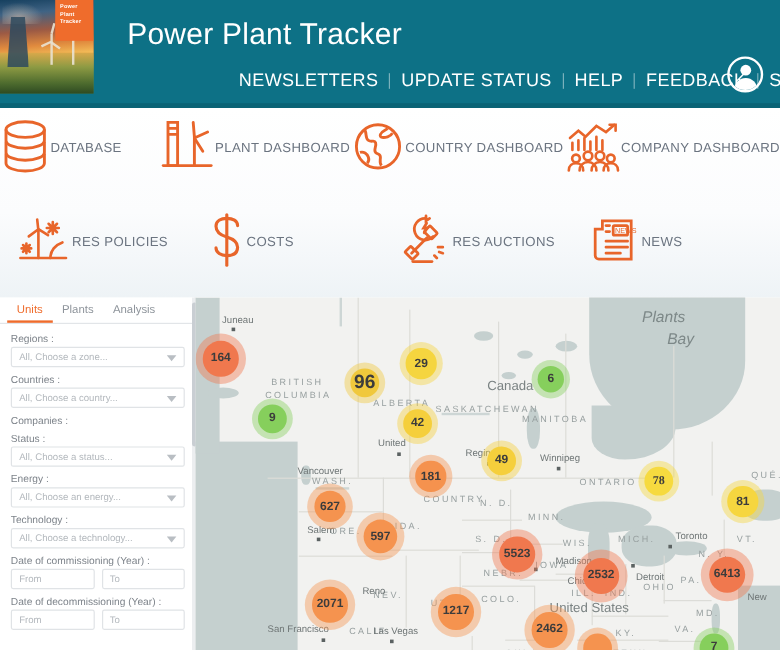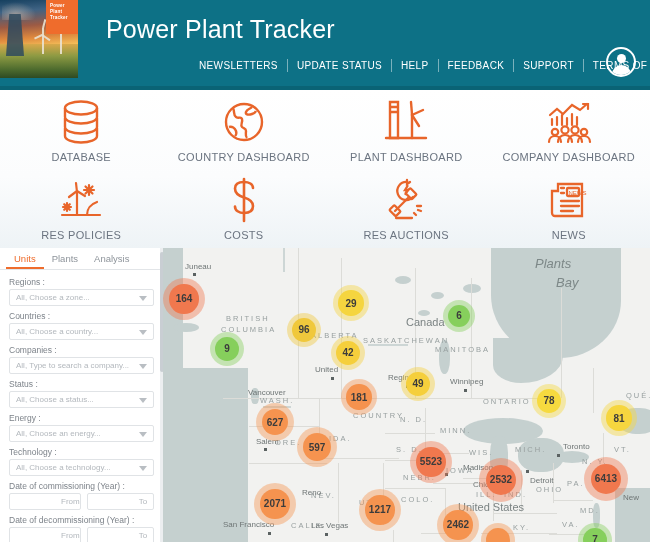--- a/index.html
+++ b/index.html
@@ -59,21 +59,21 @@
   .site-title {
     position: absolute; left: 106px; top: 15px;
     color: #ffffff; font-size: 25px; letter-spacing: .2px;
     font-family: "Liberation Sans", sans-serif; font-weight: 400;
   }
   .nav {
     position: absolute; left: 190px; top: 59px;
     display: flex; align-items: center; gap: 0px;
   }
   .nav a {
-    color: #ffffff; font-size: 10px; letter-spacing: .35px;
+    color: #ffffff; font-size: 15px; letter-spacing: .35px;
     text-decoration: none; padding: 0 9px; white-space: nowrap;
     font-family: "Liberation Sans", sans-serif;
   }
   .nav .sep {
     width: 1px; height: 13px; background: rgba(255,255,255,.45);
   }
   .avatar {
     position: absolute; right: 14px; top: 47px;
     width: 30px; height: 30px; border-radius: 50%;
     border: 2px solid #ffffff; overflow: hidden;
@@ -87,23 +87,23 @@
     border-radius: 10px 10px 0 0; background:#ffffff;
   }
 
   
   .iconbar {
     position: absolute; left: 0; top: 90px; width: 650px; height: 158px;
     background: linear-gradient(180deg,#ffffff 0%, #fbfcfd 55%, #eef3f6 100%);
   }
   .icon-row { position: absolute; left: 0; width: 650px; display: flex; }
   .icon-row.r1 { top: 6px; }
-  .icon-row.r2 { top: 84px; }
+  .icon-row.r2 { top: 84px; padding-left: 12px; }
   .icon-cell {
-    flex: 1; display: flex; flex-direction: column; align-items: center;
+    flex: 1; display: flex; flex-direction: row; align-items: center;
     cursor: pointer;
   }
   .icon-art { height: 52px; display:flex; align-items:center; justify-content:center; }
   .icon-label {
     margin-top: 3px; color: #6b7480; font-size: 11px; letter-spacing: .3px;
     font-family: "Liberation Sans", sans-serif; white-space: nowrap;
   }
 
   
   .sidebar {
@@ -142,21 +142,20 @@
     border-right: 4px solid transparent; border-top: 5px solid #b9bec3;
   }
   .f-daterow { display: flex; gap: 6px; margin: 0 9px; }
   .f-date {
     flex: 1; height: 17px; border: 1px solid #e0e3e6; border-radius: 2px;
     background: #fff; display: flex; align-items: center;
   }
   .f-date span {
     color: #b3b8bd; font-size: 8px; padding-left: 6px;
     font-family: "Liberation Sans", sans-serif;
-    margin-left: 45px;
   }
 
   
   .map {
     position: absolute; left: 163px; top: 248px; width: 487px; height: 294px;
     background: #f2f2f0; overflow: hidden;
   }
   .water { position: absolute; background: #c5d0cf; }
   .mlabel {
     position: absolute; color: #8a9191; font-family: "Liberation Sans", sans-serif;
@@ -251,47 +250,47 @@
               <path d="M5 19v9c0 3.6 7.2 6.5 16 6.5S37 31.6 37 28v-9"></path>
               <path d="M5 29v8c0 3.6 7.2 6.5 16 6.5S37 40.6 37 37v-8"></path>
             </g>
           </svg>
         </div>
         <div class="icon-label">DATABASE</div>
       </div>
 
       <div class="icon-cell">
         <div class="icon-art">
-          <svg width="46" height="46" viewBox="0 0 46 46">
-            <g fill="none" stroke="#e8652a" stroke-width="2.4">
-              <circle cx="23" cy="23" r="18"></circle>
-              <path d="M12 9c2 4 0 7 3 9s5-1 6 2-2 6 0 8 4 1 4 4-1 5 1 7"></path>
-              <path d="M31 8c-2 2-5 2-6 5s3 3 6 2 4-3 4-3"></path>
-              <path d="M8 28c3-1 6 1 7 4s-1 5-1 5"></path>
-            </g>
-          </svg>
-        </div>
-        <div class="icon-label">COUNTRY DASHBOARD</div>
-      </div>
-
-      <div class="icon-cell">
-        <div class="icon-art">
           <svg width="46" height="48" viewBox="0 0 46 48">
             <g fill="none" stroke="#e8652a" stroke-width="2.4" stroke-linecap="round">
               <path d="M7 4h8v36H7z"></path>
               <path d="M8 9h6M8 14h6"></path>
               <path d="M3 40h40"></path>
               <path d="M29 16v24"></path>
               <path d="M29 16l-1 -12"></path>
               <path d="M29 17l11 -5"></path>
               <path d="M29 17l7 11"></path>
             </g>
           </svg>
         </div>
         <div class="icon-label">PLANT DASHBOARD</div>
+      </div>
+
+      <div class="icon-cell">
+        <div class="icon-art">
+          <svg width="46" height="46" viewBox="0 0 46 46">
+            <g fill="none" stroke="#e8652a" stroke-width="2.4">
+              <circle cx="23" cy="23" r="18"></circle>
+              <path d="M12 9c2 4 0 7 3 9s5-1 6 2-2 6 0 8 4 1 4 4-1 5 1 7"></path>
+              <path d="M31 8c-2 2-5 2-6 5s3 3 6 2 4-3 4-3"></path>
+              <path d="M8 28c3-1 6 1 7 4s-1 5-1 5"></path>
+            </g>
+          </svg>
+        </div>
+        <div class="icon-label">COUNTRY DASHBOARD</div>
       </div>
 
       <div class="icon-cell">
         <div class="icon-art">
           <svg width="48" height="46" viewBox="0 0 48 46">
             <g fill="none" stroke="#e8652a" stroke-width="2.2" stroke-linecap="round">
               <path d="M5 16l7-6 6 5 9-9 8 5 7-6"></path>
               <path d="M38 5h5v5"></path>
               <path d="M7 20v6M12 18v8M17 16v10M22 19v7M27 15v11M32 18v8"></path>
               <circle cx="10" cy="33" r="3.2"></circle>
@@ -392,24 +391,20 @@
         <div class="caret"></div>
       </div>
 
       <div class="f-label">Countries :</div>
       <div class="f-select">
         <div class="ph">All, Choose a country...</div>
         <div class="caret"></div>
       </div>
 
       <div class="f-label">Companies :</div>
-      <div class="f-select">
-        <div class="ph">All, Type to search a company...</div>
-        <div class="caret"></div>
-      </div>
 
       <div class="f-label">Status :</div>
       <div class="f-select">
         <div class="ph">All, Choose a status...</div>
         <div class="caret"></div>
       </div>
 
       <div class="f-label">Energy :</div>
       <div class="f-select">
         <div class="ph">All, Choose an energy...</div>
@@ -572,39 +567,39 @@
     <div class="mlabel city" style="left:148px;top:273px;">Las Vegas</div>
     <div class="citydot" style="left:162px;top:285px;"></div>
     <div class="mlabel city" style="left:460px;top:245px;">New</div>
 
     <div class="marker" style="left:21px;top:51px;width:42px;height:42px;font-size:10px;background:rgba(240,120,78,.42);">
       <div class="core" style="background:#f0784e;">164</div>
     </div>
     <div class="marker" style="left:64px;top:101px;width:34px;height:34px;font-size:10px;background:rgba(134,207,92,.42);">
       <div class="core" style="background:#86cf5c;">9</div>
     </div>
-    <div class="marker" style="left:141px;top:82px;width:34px;height:34px;font-size:10px;background:rgba(240,200,60,.42);">
+    <div class="marker" style="left:141px;top:71px;width:34px;height:34px;font-size:16px;background:rgba(240,200,60,.42);">
       <div class="core" style="background:#f0c83c;">96</div>
     </div>
     <div class="marker" style="left:188px;top:55px;width:36px;height:36px;font-size:10px;background:rgba(245,213,63,.42);">
       <div class="core" style="background:#f5d53f;">29</div>
     </div>
     <div class="marker" style="left:185px;top:105px;width:34px;height:34px;font-size:10px;background:rgba(245,207,60,.42);">
       <div class="core" style="background:#f5cf3c;">42</div>
     </div>
     <div class="marker" style="left:296px;top:68px;width:32px;height:32px;font-size:10px;background:rgba(134,207,92,.42);">
       <div class="core" style="background:#86cf5c;">6</div>
     </div>
     <div class="marker" style="left:255px;top:136px;width:34px;height:34px;font-size:10px;background:rgba(245,207,60,.42);text-align:right;">
       <div class="core" style="background:#f5cf3c;">49</div>
     </div>
     <div class="marker" style="left:196px;top:149px;width:36px;height:36px;font-size:10px;background:rgba(245,146,78,.42);">
       <div class="core" style="background:#f5924e;">181</div>
     </div>
-    <div class="marker" style="left:386px;top:153px;width:34px;height:34px;font-size:10px;background:rgba(246,218,63,.42);">
+    <div class="marker" style="left:386px;top:153px;width:34px;height:34px;font-size:10px;background:rgba(246,218,63,.42);font-family:Liberation Serif, serif;">
       <div class="core" style="background:#f6da3f;">78</div>
     </div>
     <div class="marker" style="left:456px;top:170px;width:36px;height:36px;font-size:10px;background:rgba(246,214,63,.42);">
       <div class="core" style="background:#f6d63f;">81</div>
     </div>
     <div class="marker" style="left:112px;top:174px;width:38px;height:38px;font-size:10px;background:rgba(245,147,79,.42);">
       <div class="core" style="background:#f5934f;">627</div>
     </div>
     <div class="marker" style="left:154px;top:199px;width:40px;height:40px;font-size:10px;background:rgba(245,147,79,.42);">
       <div class="core" style="background:#f5934f;">597</div>

